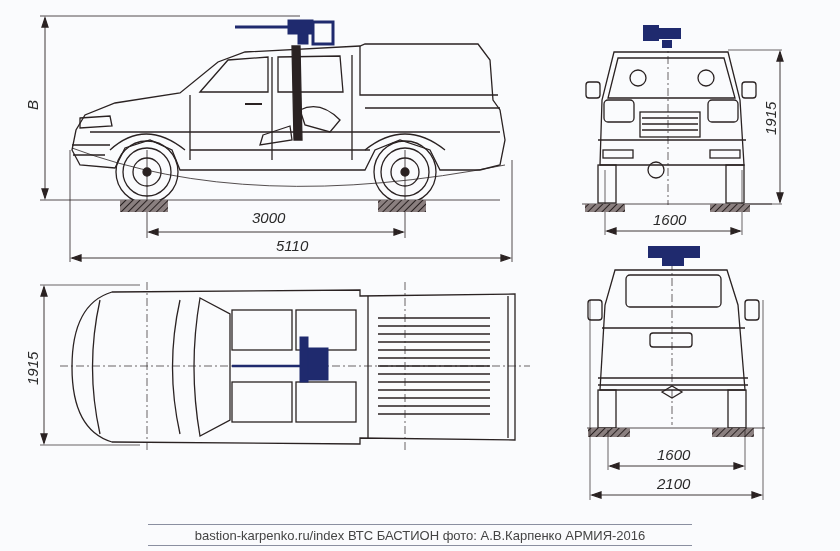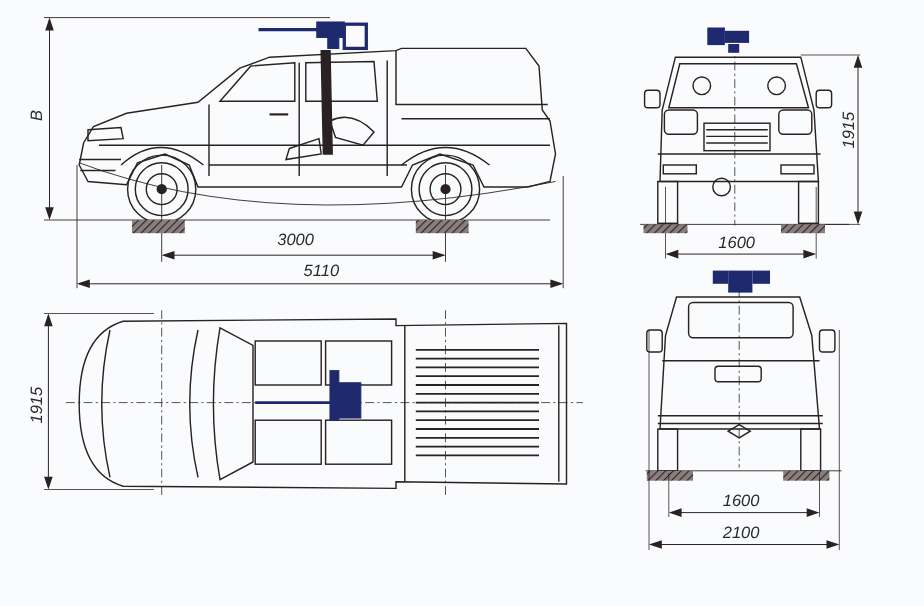--- a/index.html
+++ b/index.html
@@ -204,13 +204,16 @@
   </g>
   <g fill="#1f2a6e">
     <rect x="648" y="246" width="14" height="12"></rect>
     <rect x="662" y="246" width="22" height="20"></rect>
     <rect x="684" y="246" width="16" height="12"></rect>
   </g>
   <text class="dim" x="657" y="460"><tspan>1600</tspan></text>
   <text class="dim" x="657" y="489"><tspan>2100</tspan></text>
 </svg>
 
+<div id="caption-bar">
+  <span>bastion-karpenko.ru/index ВТС БАСТИОН фото: А.В.Карпенко АРМИЯ-2016</span>
 </div>
+</div>
 
 </body></html>

